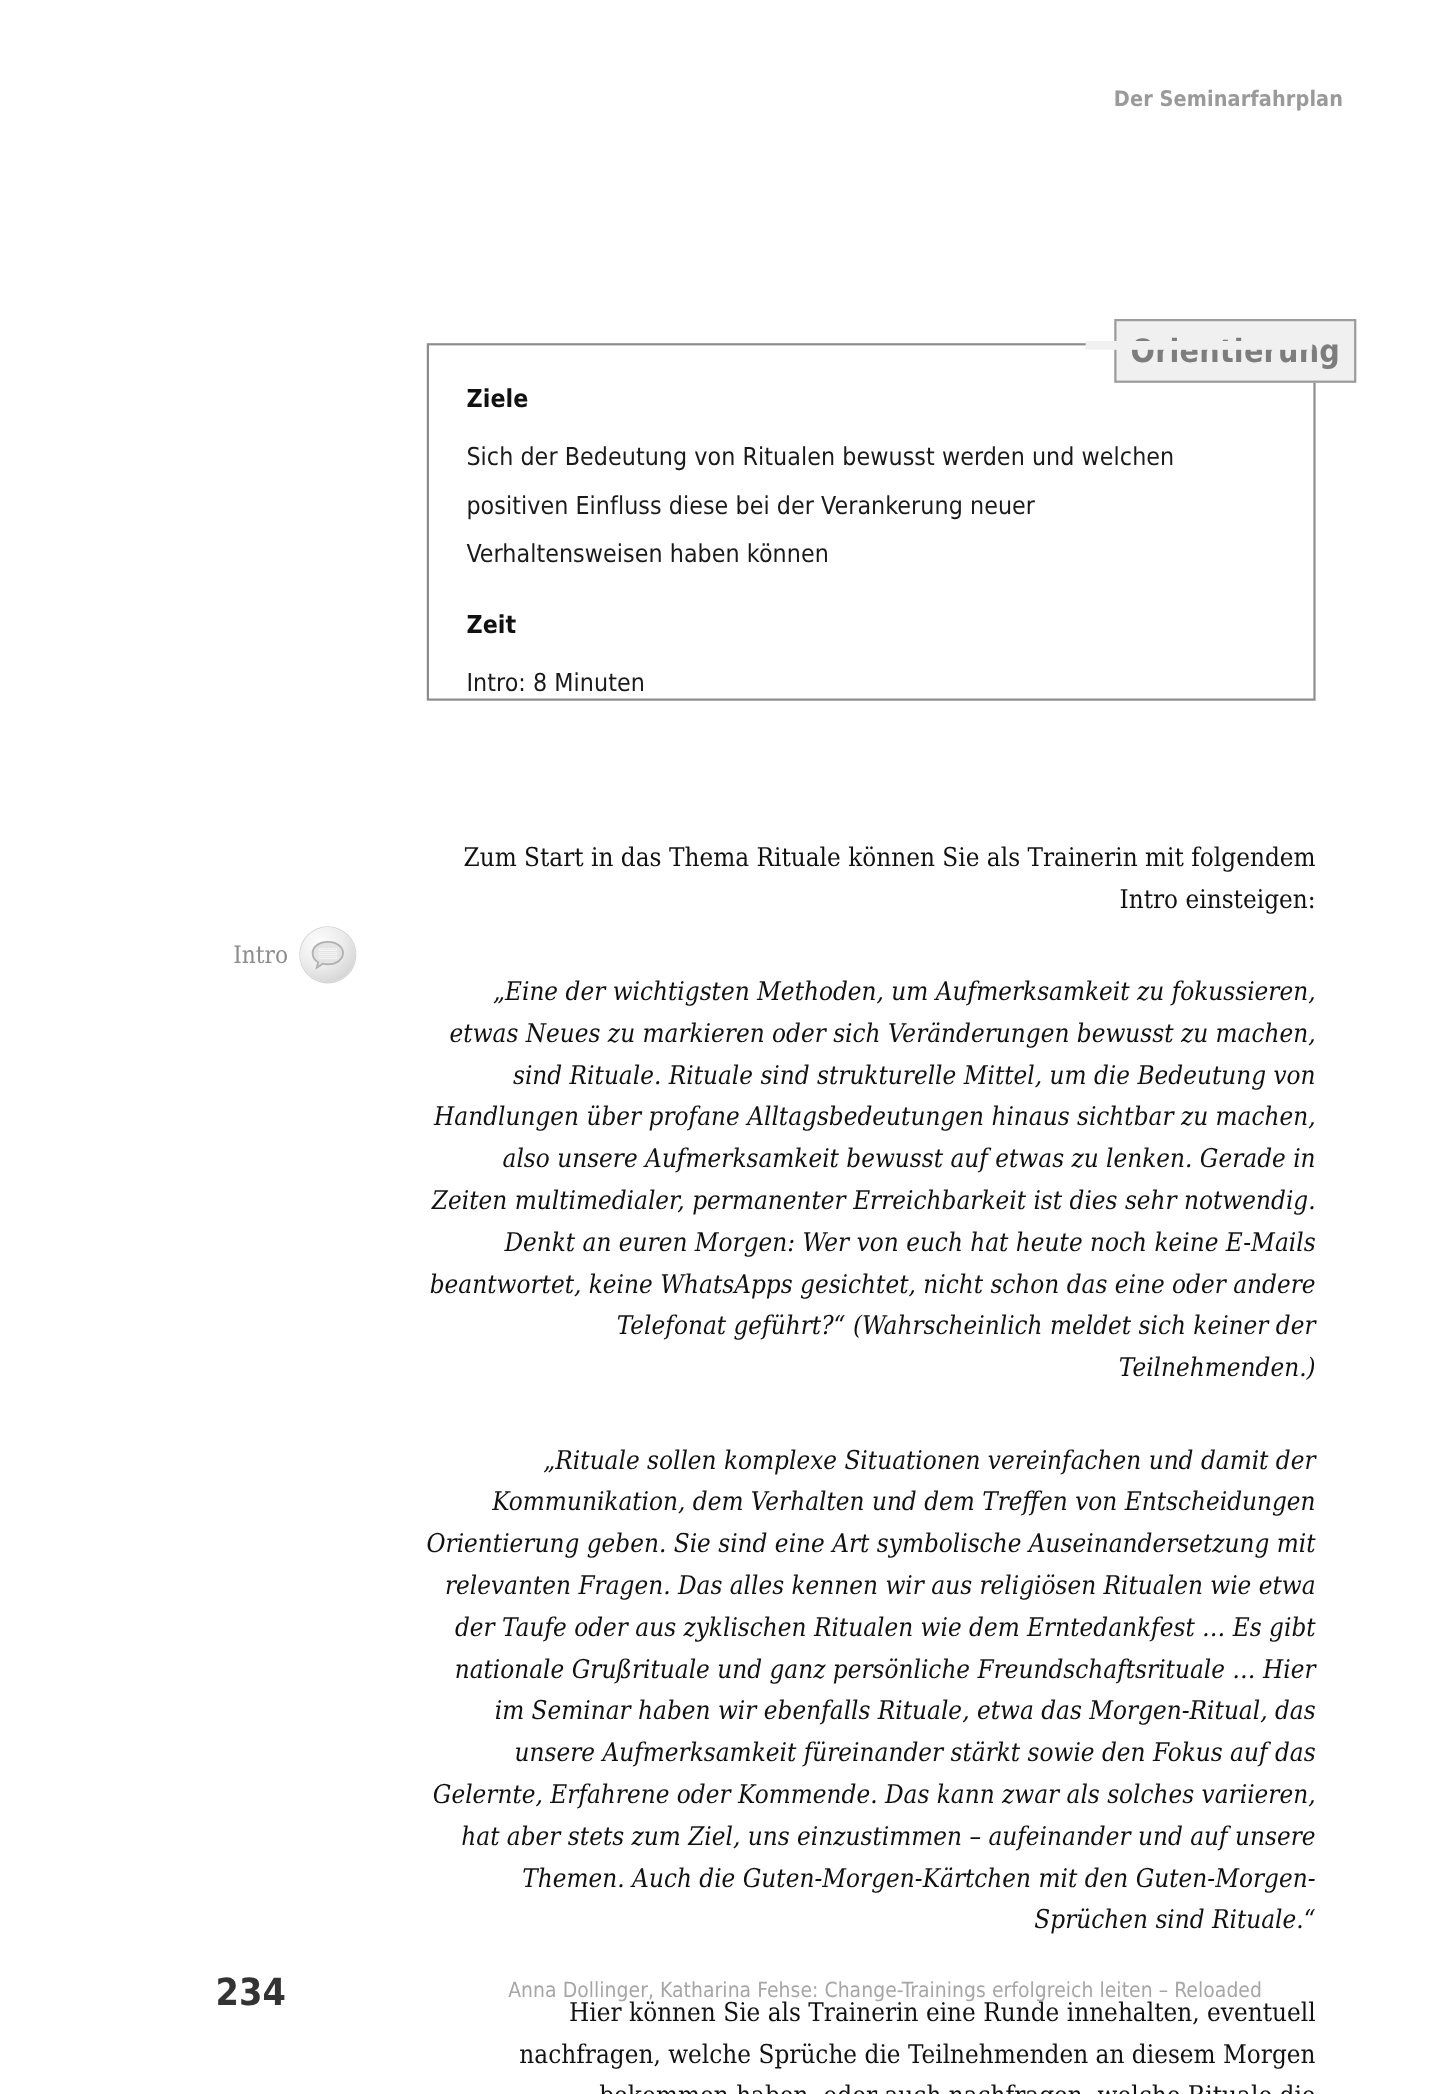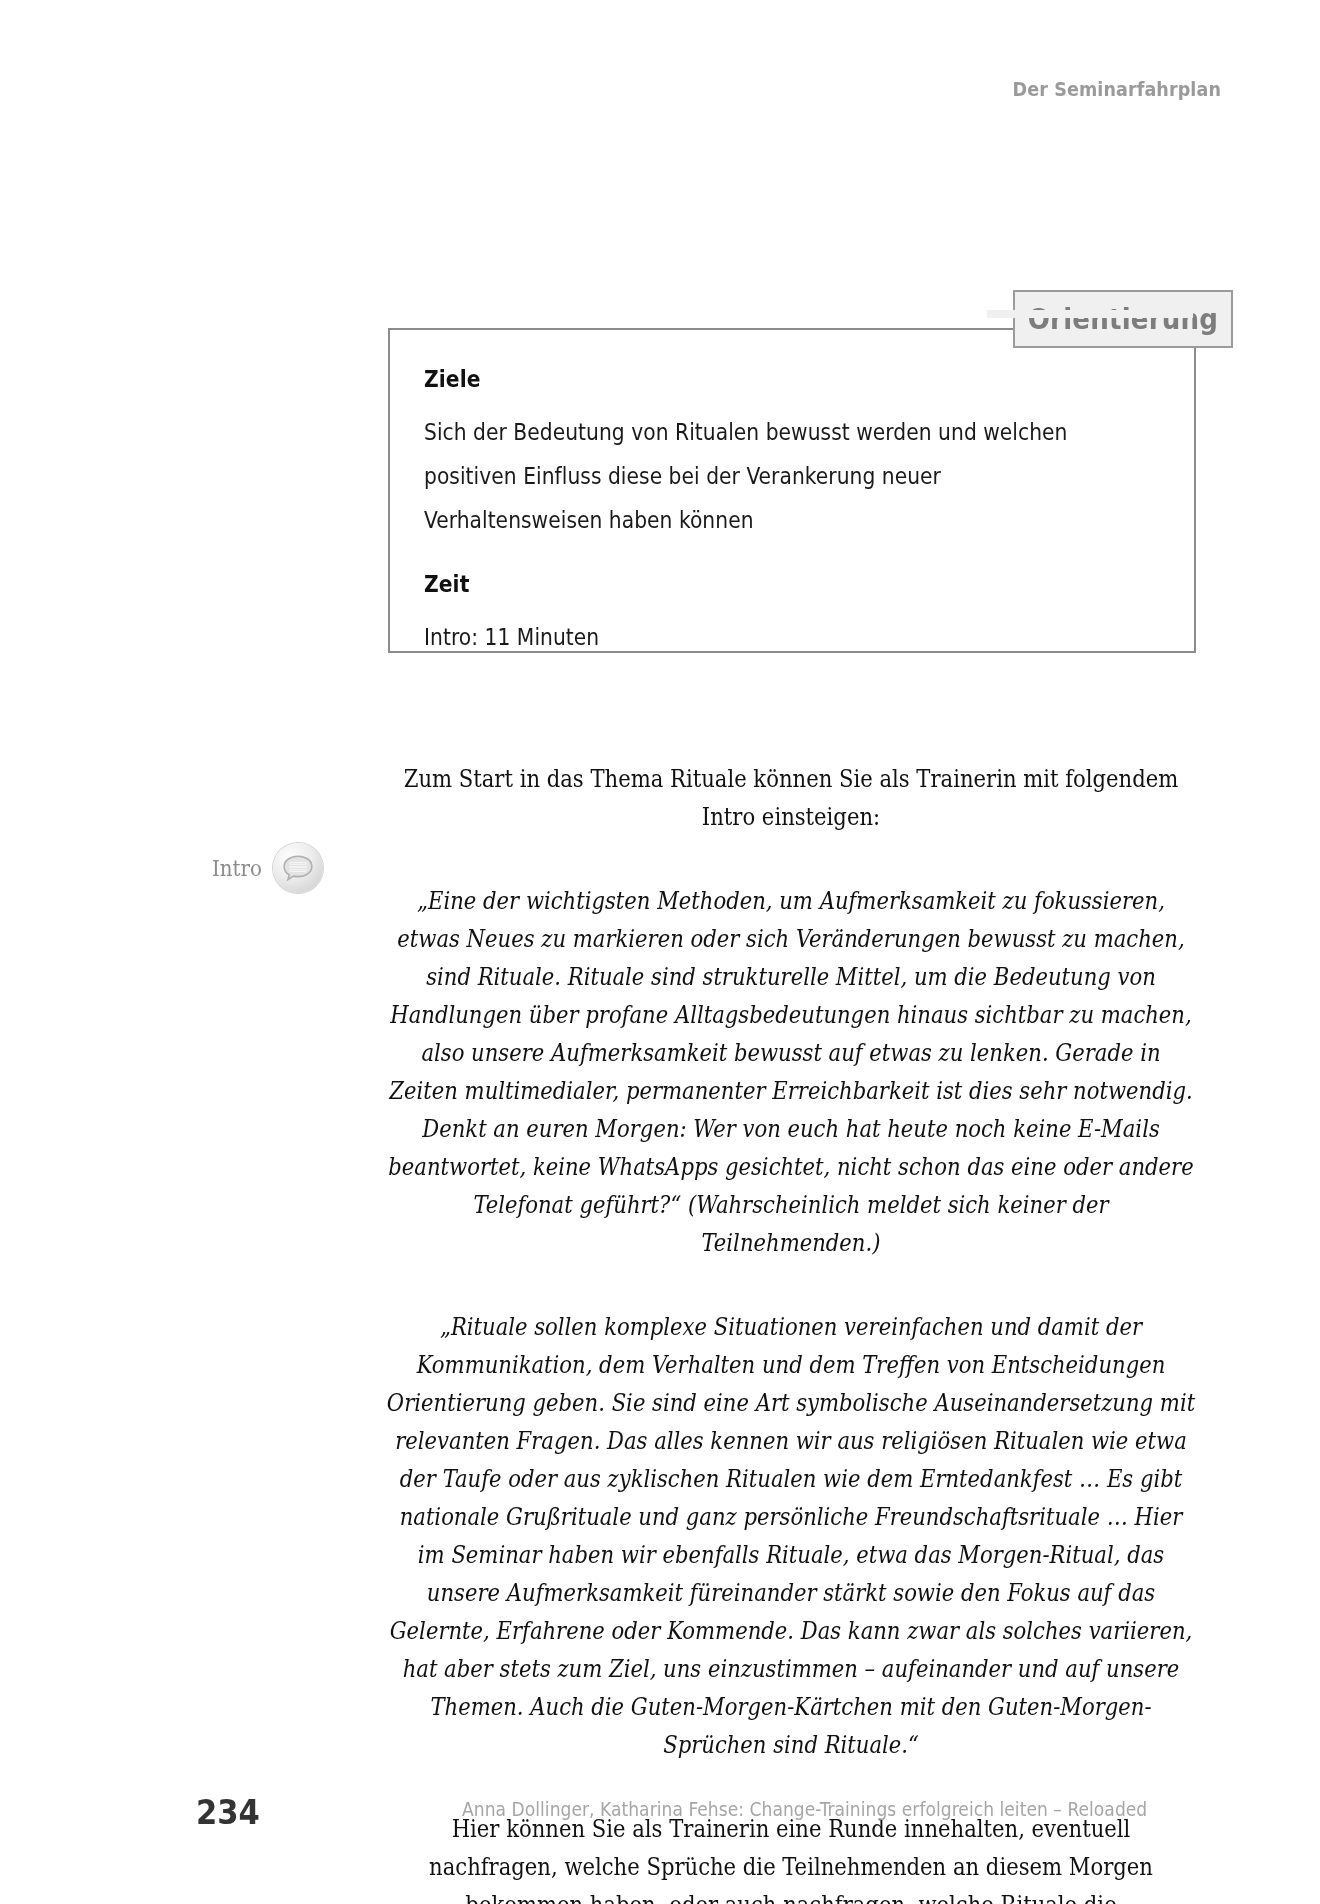--- a/index.html
+++ b/index.html
@@ -63,21 +63,21 @@
     letter-spacing: -0.2px;
     white-space: nowrap;
     transform: scaleX(0.96);
     transform-origin: left center;
   }
 
   
   .info-box {
     position: absolute;
     left: 388px;
-    top: 328px;
+    top: 312px;
     width: 808px;
     height: 325px;
     border: 2.5px solid #8c8c8c;
     box-sizing: border-box;
     background: #ffffff;
   }
   .info-tab {
     position: absolute;
     left: 985px;
     top: 290px;
@@ -142,21 +142,21 @@
     left: 386px;
     top: 760px;
     width: 810px;
   }
   p.body-text {
     font-family: "DejaVu Serif Condensed", "DejaVu Serif", "Liberation Serif", serif;
     font-size: 23.5px;
     line-height: 38px;
     color: #111111;
     margin: 0 0 46px 0;
-    text-align: center;
+    text-align: right;
   }
   p.body-text.quote {
     font-style: italic;
   }
   p.body-text.last { margin-bottom: 0; }
 
   
   .margin-marker {
     position: absolute;
     left: 212px;
@@ -218,21 +218,21 @@
 
   <div class="running-head">Der Seminarfahrplan</div>
 
 
   <div class="info-box">
     <div class="info-inner">
       <div class="info-label">Ziele</div>
       <p class="info-para">Sich der Bedeutung von Ritualen bewusst werden und welchen positiven Einfluss diese bei der Verankerung neuer Verhaltensweisen haben können</p>
       <div class="info-gap"></div>
       <div class="info-label">Zeit</div>
-      <p class="info-para">Intro: 11 Minuten</p>
+      <p class="info-para">Intro: 8 Minuten</p>
     </div>
   </div>
 
   <div class="tab-mask"></div>
   <div class="info-tab">
     <span>Orientierung</span>
   </div>
 
   <div class="margin-marker">
     <span class="margin-label">Intro</span>

